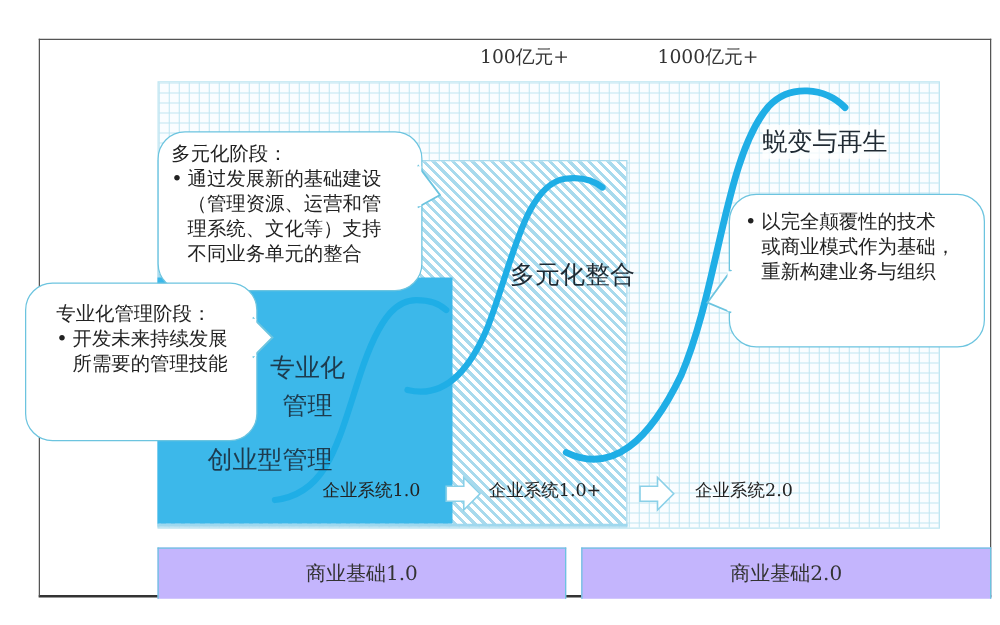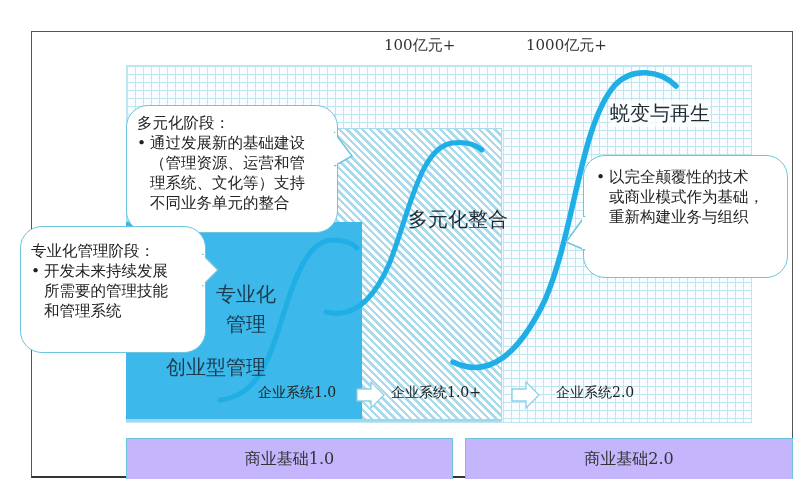--- a/index.html
+++ b/index.html
@@ -66,25 +66,24 @@
   <span class="bullet-line first">通过发展新的基础建设</span>
   <span class="bullet-line">（管理资源、运营和管</span>
   <span class="bullet-line">理系统、文化等）支持</span>
   <span class="bullet-line">不同业务单元的整合</span>
 </div>
 <svg style="position:absolute; left:334px; top:130px; width:22px; height:40px;">
   <path d="M0,2 L18,26 L0,36" fill="#fff" stroke="#6cc4df" stroke-width="1.5"></path>
   <rect x="0" y="3" width="3" height="32" fill="#fff"></rect>
 </svg>
 
-<div class="bubble" style="left:20px; top:226px; width:186px; height:127px; padding:14px 6px 0 10px;">
+<div class="bubble" style="left:20px; top:226px; width:186px; height:127px; padding:14px 6px 0 24px;">
   <span class="title">专业化管理阶段：</span>
   <span class="bullet-line first">开发未来持续发展</span>
   <span class="bullet-line">所需要的管理技能</span>
-  <span class="bullet-line">和管理系统</span>
 </div>
 <svg style="position:absolute; left:202px; top:252px; width:22px; height:38px;">
   <path d="M0,2 L16,18 L0,34" fill="#fff" stroke="#6cc4df" stroke-width="1.5"></path>
   <rect x="0" y="3" width="3" height="30" fill="#fff"></rect>
 </svg>
 
 <div class="bubble" style="left:583px; top:155px; width:205px; height:123px; padding:11px 6px 0 12px;">
   <span class="bullet-line first">以完全颠覆性的技术</span>
   <span class="bullet-line">或商业模式作为基础，</span>
   <span class="bullet-line">重新构建业务与组织</span>

